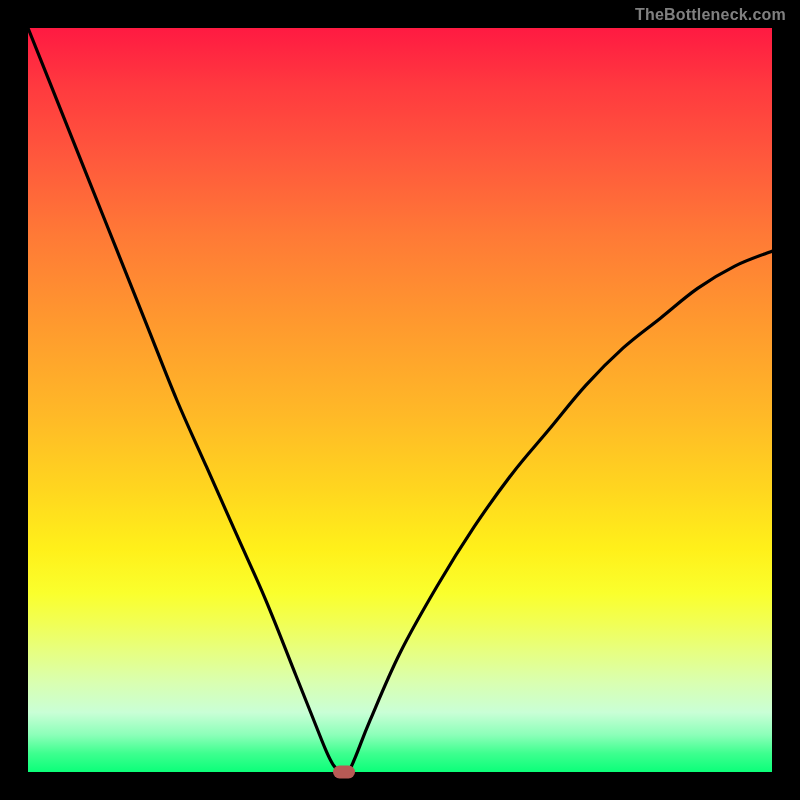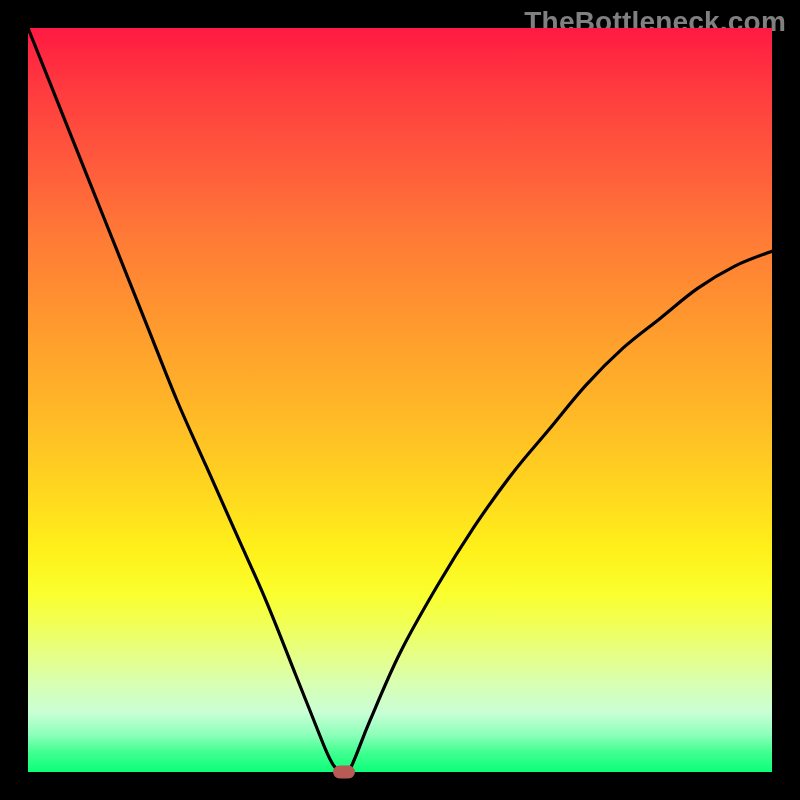--- a/index.html
+++ b/index.html
@@ -43,21 +43,21 @@
       #8cffb9 95%,
       #3eff8f 97.5%,
       #0bff79 100%
     );
   }
   .watermark {
     position: absolute;
     top: 6px;
     right: 14px;
     color: #808080;
-    font-size: 28px;
+    font-size: 16px;
     font-weight: 600;
     letter-spacing: 0.2px;
     user-select: none;
   }
   svg.curve {
     position: absolute;
     left: 0;
     top: 0;
     width: 744px;
     height: 744px;

